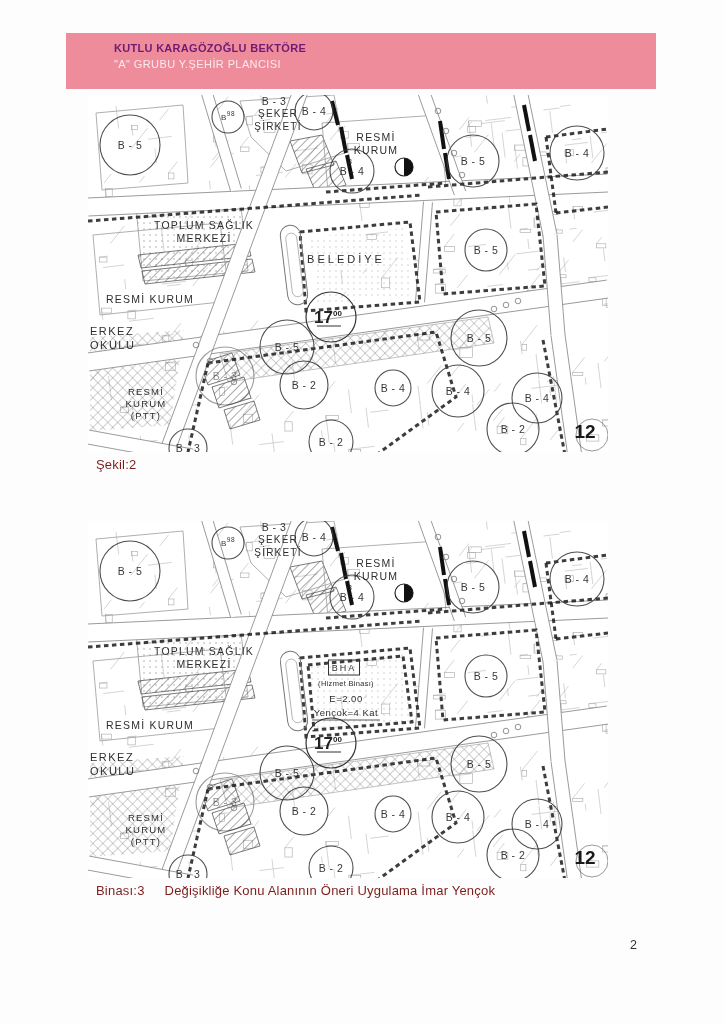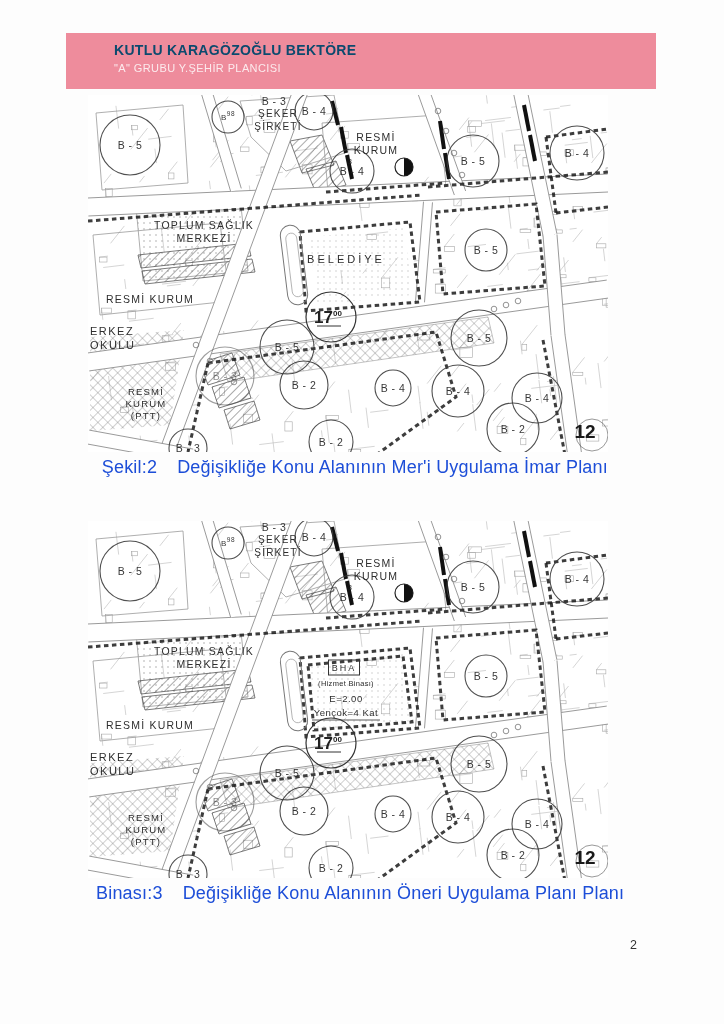--- a/index.html
+++ b/index.html
@@ -4,29 +4,29 @@
 <style>
   html,body{margin:0;padding:0;}
   body{
     width:724px;height:1024px;background:#fdfdfd;position:relative;
     font-family:"Liberation Sans",sans-serif;overflow:hidden;
   }
   .banner{
     position:absolute;left:66px;top:33px;width:590px;height:56px;
     box-sizing:border-box;padding:9px 0 0 48px;
   }
-  .banner-name{color:#0c4a6e;font-weight:bold;font-size:14px;letter-spacing:.3px;}
+  .banner-name{color:#701a75;font-weight:bold;font-size:11px;letter-spacing:.3px;}
   .banner-sub{color:rgba(255,255,255,.82);font-size:11px;margin-top:4px;letter-spacing:.4px;}
   .fig{position:absolute;margin:0;}
   .fig-a{left:88px;top:95px;}
   .fig-b{left:88px;top:521px;}
   .fig svg{display:block;background:#ffffff;overflow:hidden;}
   .cap{
-    margin-top:5px;font-size:18px;color:#1d4ed8;display:flex;gap:20px;
-    padding-left:8px;letter-spacing:.2px;justify-content:flex-end;
+    margin-top:5px;font-size:13px;color:#7f1d1d;display:flex;gap:20px;
+    padding-left:8px;letter-spacing:.2px;
   }
   .pageno{position:absolute;left:630px;top:938px;font-size:12.5px;color:#333;}
 </style>
 </head>
 <body>
 
 <div class="page">
 
   <div class="banner" style="background: rgb(238, 140, 156);">
     <div class="banner-name">KUTLU KARAGÖZOĞLU BEKTÖRE</div>
@@ -443,21 +443,20 @@
         <text x="258" y="168" font-size="11" text-anchor="middle" fill="#2e2e2e" font-family="&quot;Liberation Sans&quot;,sans-serif" letter-spacing="3">BELEDİYE</text>
         <text x="62" y="208" font-size="10.5" text-anchor="middle" fill="#2e2e2e" font-family="&quot;Liberation Sans&quot;,sans-serif" letter-spacing="1.2">RESMİ KURUM</text>
         <text x="2" y="240" font-size="11" text-anchor="start" fill="#2e2e2e" font-family="&quot;Liberation Sans&quot;,sans-serif" letter-spacing="1.5">ERKEZ</text>
         <text x="2" y="253.75" font-size="11" text-anchor="start" fill="#2e2e2e" font-family="&quot;Liberation Sans&quot;,sans-serif" letter-spacing="1.5">OKULU</text>
         <text x="58" y="300" font-size="9.5" text-anchor="middle" fill="#2e2e2e" font-family="&quot;Liberation Sans&quot;,sans-serif" letter-spacing="1.2">RESMİ</text>
         <text x="58" y="311.875" font-size="9.5" text-anchor="middle" fill="#2e2e2e" font-family="&quot;Liberation Sans&quot;,sans-serif" letter-spacing="1.2">KURUM</text>
         <text x="58" y="323.75" font-size="9.5" text-anchor="middle" fill="#2e2e2e" font-family="&quot;Liberation Sans&quot;,sans-serif" letter-spacing="1.2">(PTT)</text>
       </svg>
     <figcaption class="cap">
       <span>Şekil:2</span>
-      <span>Değişikliğe Konu Alanının Mer'i Uygulama İmar Planı</span>
     </figcaption>
   </figure>
 
   <figure class="fig fig-b">
     <svg id="map1" viewBox="0 0 520 357" width="520" height="357">
         <defs>
           <pattern id="honeri" width="6" height="6" patternUnits="userSpaceOnUse" patternTransform="rotate(45)">
             <line x1="0" y1="0" x2="0" y2="6" stroke="#555" stroke-width="1"></line>
           </pattern>
           <pattern id="xoneri" width="7" height="7" patternUnits="userSpaceOnUse" patternTransform="rotate(45)">
@@ -870,18 +869,18 @@
         <line x1="224" y1="199" x2="292" y2="199" stroke="#333" stroke-width="0.8"></line>
         <text x="62" y="208" font-size="10.5" text-anchor="middle" fill="#2e2e2e" font-family="&quot;Liberation Sans&quot;,sans-serif" letter-spacing="1.2">RESMİ KURUM</text>
         <text x="2" y="240" font-size="11" text-anchor="start" fill="#2e2e2e" font-family="&quot;Liberation Sans&quot;,sans-serif" letter-spacing="1.5">ERKEZ</text>
         <text x="2" y="253.75" font-size="11" text-anchor="start" fill="#2e2e2e" font-family="&quot;Liberation Sans&quot;,sans-serif" letter-spacing="1.5">OKULU</text>
         <text x="58" y="300" font-size="9.5" text-anchor="middle" fill="#2e2e2e" font-family="&quot;Liberation Sans&quot;,sans-serif" letter-spacing="1.2">RESMİ</text>
         <text x="58" y="311.875" font-size="9.5" text-anchor="middle" fill="#2e2e2e" font-family="&quot;Liberation Sans&quot;,sans-serif" letter-spacing="1.2">KURUM</text>
         <text x="58" y="323.75" font-size="9.5" text-anchor="middle" fill="#2e2e2e" font-family="&quot;Liberation Sans&quot;,sans-serif" letter-spacing="1.2">(PTT)</text>
       </svg>
     <figcaption class="cap">
       <span>Binası:3</span>
-      <span>Değişikliğe Konu Alanının Öneri  Uygulama Planı Planı</span>
+      <span>Değişikliğe Konu Alanının Öneri  Uygulama İmar Yençok</span>
     </figcaption>
   </figure>
 
   <div class="pageno">2</div>
 </div>
 
 </body></html>

